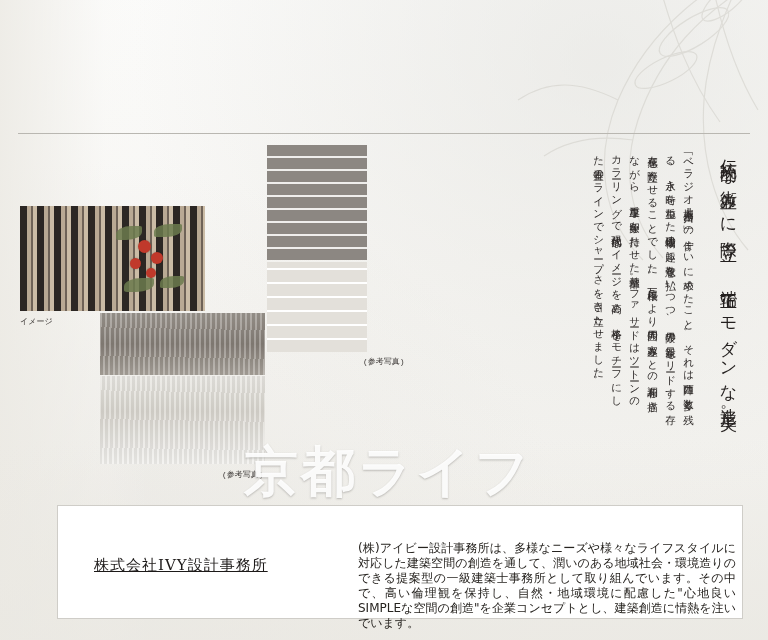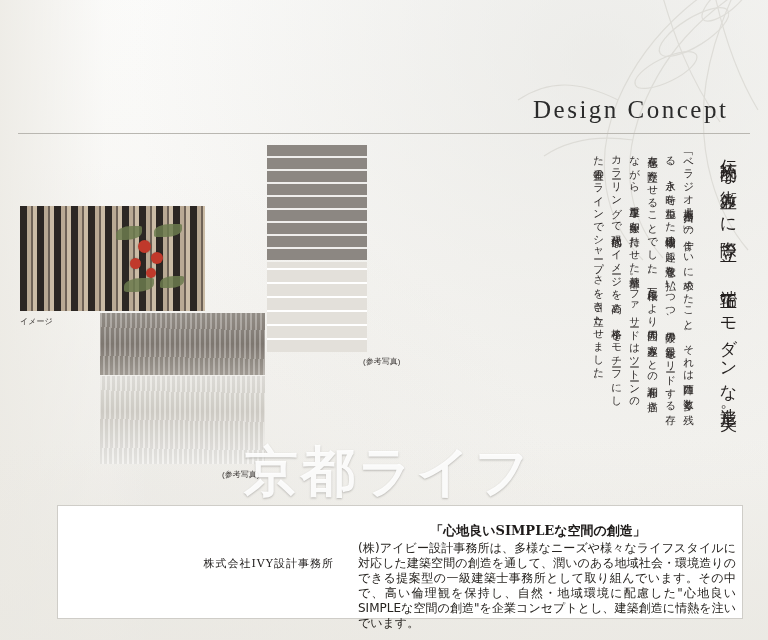--- a/index.html
+++ b/index.html
@@ -116,21 +116,21 @@
   }
 
   
   .photo {
     position: absolute;
     background-color: #cfcac4;
     overflow: hidden;
   }
   .cap {
     position: absolute;
-    font-family: Liberation Sans, sans-serif;
+    font-family: Liberation Mono, monospace;
     font-size: 8px;
     color: #3a3634;
     white-space: nowrap;
   }
 
   
   #photo-fence {
     left: 20px;
     top: 206px;
     width: 185px;
@@ -228,25 +228,26 @@
     width: 684px;
     height: 112px;
     background: #ffffff;
     border: 1px solid #cfcdc8;
   }
   .company-name {
     position: absolute;
     left: 36px;
     top: 50px;
     width: 240px;
-    text-align: right;
+    text-align: left;
     font-family: "DejaVu Serif", serif;
-    font-size: 11px;
+    font-size: 15px;
     letter-spacing: 1px;
     color: #1d1a19;
+    text-decoration: underline;
   }
   .panel-headline {
     position: absolute;
     left: 290px;
     top: 16px;
     width: 380px;
     text-align: center;
     font-family: "DejaVu Serif", serif;
     font-size: 13px;
     font-weight: bold;
@@ -282,21 +283,20 @@
       <path d="M160 160 C120 140 90 140 60 160"></path>
       <path d="M175 200 C140 195 110 200 86 216"></path>
       <ellipse cx="236" cy="92" rx="40" ry="14" transform="rotate(-32 236 92)"></ellipse>
       <ellipse cx="208" cy="130" rx="34" ry="12" transform="rotate(-26 208 130)"></ellipse>
       <ellipse cx="268" cy="60" rx="30" ry="11" transform="rotate(-40 268 60)"></ellipse>
     </g>
   </svg>
 
   <div class="rule-top"></div>
 
-  <div class="design-concept">Design Concept</div>
 
   <div class="vtext vtitle">伝統的な街並みに際立つ、端正でモダンな造形美。</div>
   <div class="vtext vbody">「ベラジオ堀川今出川Ⅱ」の佇まいに求めたこと。それは西陣に数多く残る、永き時を重ねた建造物の趣に敬意を払いつつ、界隈の景観をリードする存在感を際立たせることでした。瓦屋根により周囲の家並みとの調和を描きながら、重厚な印象を持たせた基壇部。ファサードはツートーンのカラーリングで現代的なイメージを高め、格子をモチーフにした垂直のラインでシャープさを引き立たせました。</div>
 
   <div class="photo" id="photo-fence">
     <div class="berry" style="left:118px; top:34px; width:13px; height:13px;"></div>
     <div class="berry" style="left:131px; top:46px; width:12px; height:12px;"></div>
     <div class="berry" style="left:110px; top:52px; width:11px; height:11px;"></div>
     <div class="berry" style="left:126px; top:62px; width:10px; height:10px;"></div>
     <div class="leaf" style="left:96px; top:20px; width:26px; height:14px;"></div>
@@ -315,17 +315,16 @@
   </div>
   <div class="photo" id="photo-stone-light">
     <div class="grain"></div>
   </div>
   <div class="cap" style="left:222px; top:469px;">(参考写真)</div>
 
   <div class="watermark">京都ライフ</div>
 
   <div id="company-panel">
     <div class="company-name">株式会社IVY設計事務所</div>
-    <div class="panel-headline">「心地良いSIMPLEな空間の創造」</div>
     <div class="panel-body">(株)アイビー設計事務所は、多様なニーズや様々なライフスタイルに対応した建築空間の創造を通して、潤いのある地域社会・環境造りのできる提案型の一級建築士事務所として取り組んでいます。その中で、高い倫理観を保持し、自然・地域環境に配慮した"心地良いSIMPLEな空間の創造"を企業コンセプトとし、建築創造に情熱を注いでいます。</div>
   </div>
 
 </div>
 
 </body></html>

